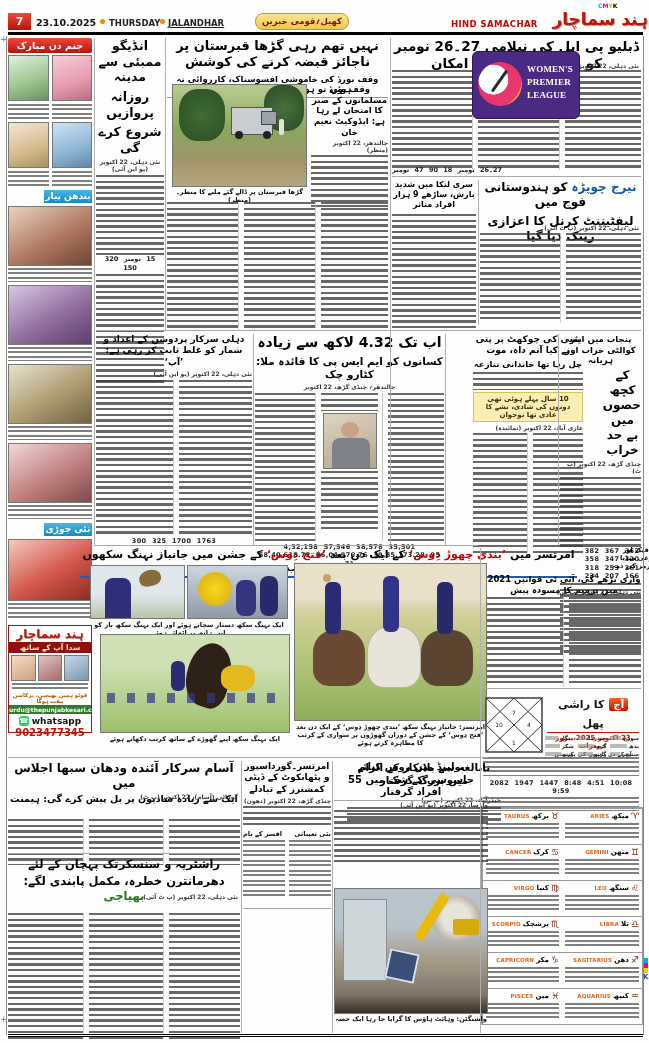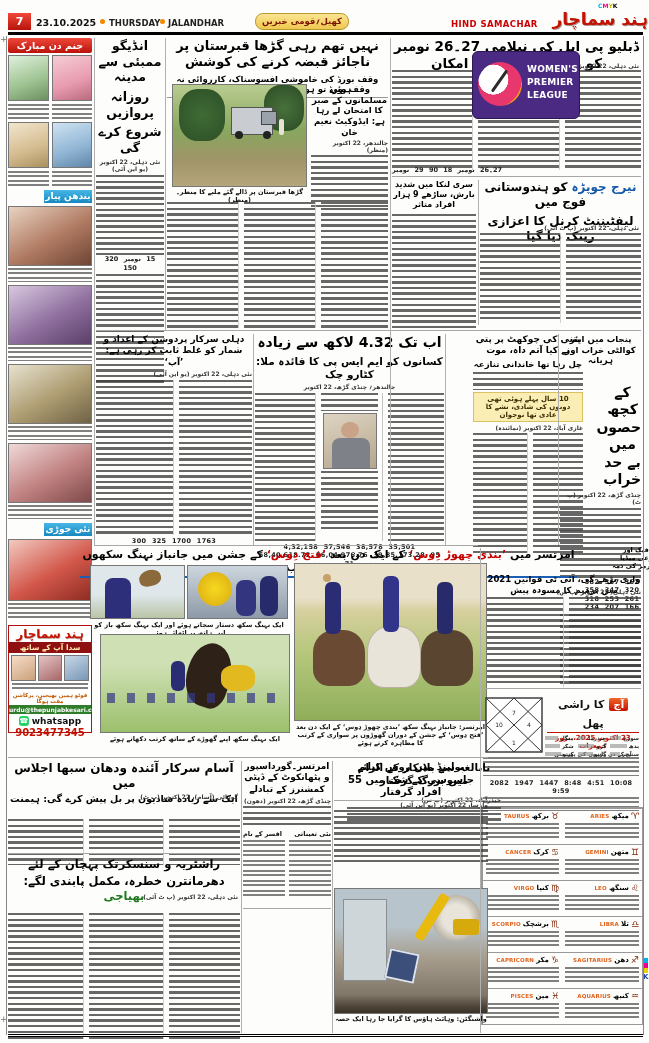--- a/index.html
+++ b/index.html
@@ -46,21 +46,21 @@
     <div style="width:5px;height:5px;background:#e8d200"></div>
     <span>K</span>
   </div>
 
   <div class="abs" style="left:8px;top:13px;width:635px;height:19px;">
     <div class="abs secred c b" style="left:0;top:0;width:23px;height:17px;color:#fff;font-size:11px;line-height:17px;">7</div>
     <div class="abs b" style="left:28px;top:4px;font-size:9.5px;color:#111;">23.10.2025</div>
     <div class="abs" style="left:92px;top:6px;width:5px;height:5px;border-radius:50%;background:#f08a00;"></div>
     <div class="abs b" style="left:101px;top:5px;font-size:8.5px;color:#222;">THURSDAY</div>
     <div class="abs" style="left:152px;top:6px;width:5px;height:5px;border-radius:50%;background:#f08a00;"></div>
-    <div class="abs b" style="left:160px;top:5px;font-size:8.5px;color:#222;">JALANDHAR</div>
+    <div class="abs b" style="left:160px;top:5px;font-size:8.5px;color:#222;text-decoration:underline;">JALANDHAR</div>
     <div class="abs rtl c b" style="left:247px;top:0;width:92px;height:15px;background:linear-gradient(180deg,#fbe493,#efc84f);border:1px solid #b89a2e;border-radius:8px;font-size:8.5px;line-height:15px;color:#7a1600;">کھیل؍قومی خبریں</div>
     <div class="abs b" style="left:443px;top:6px;font-size:8.5px;color:#cc0000;letter-spacing:.4px;">HIND SAMACHAR</div>
     <div class="abs rtl b" style="left:528px;top:-4px;width:112px;font-size:17px;color:#c41200;text-shadow:1px 1px 0 #30030366;">ہند سماچار</div>
   </div>
   <div class="abs" style="left:8px;top:32px;width:635px;height:3px;border-top:2px solid #000;border-bottom:1px solid #000;box-sizing:border-box;"></div>
 
   <div class="abs" style="left:8px;top:38px;width:84px;height:718px;">
     <div class="secred c b rtl" style="height:15px;font-size:9.5px;line-height:15px;border-radius:2px;">جنم دن مبارک</div>
 
     <div style="display:grid;grid-template-columns:1fr 1fr;gap:3px;margin-top:2px;direction:rtl;">
@@ -148,23 +148,23 @@
   </div>
 
   <div class="abs rtl" style="left:392px;top:38px;width:249px;height:137px;">
     <div class="hl b c" style="font-size:13.5px;">ڈبلیو پی ایل کی نیلامی 27۔26 نومبر کو دلی میں ہونے کا امکان</div>
     <div class="dl" style="position:absolute;right:2px;top:24px;">نئی دہلی، 22 اکتوبر (یو این آئی)</div>
     <div class="abs cols" style="left:0;top:32px;width:249px;height:100px;">
       <div class="gk"></div>
       <div class="gk"></div>
       <div class="gk"></div>
     </div>
-    <div class="abs tok c" style="left:0;top:128px;width:110px;">27۔26 نومبر  18  90  29 نومبر</div>
-
-    <div class="abs" style="left:80px;top:13px;width:106px;height:66px;background:#4b2a84;border-radius:6px;border:1px solid #2e1653;direction:ltr;">
+    <div class="abs tok c" style="left:0;top:128px;width:110px;">27۔26 نومبر  18  90  47 نومبر</div>
+
+    <div class="abs" style="left:80px;top:13px;width:106px;height:66px;background:#4b2a84;border-radius:6px;border:1px solid #2e1653;direction:ltr;font-family:Liberation Serif, serif;">
       <div style="position:absolute;left:5px;top:10px;width:44px;height:44px;border-radius:50%;background:radial-gradient(circle at 35% 40%,#ffffff 0 38%,#e8376d 39% 72%,#f7941d 73% 100%);">
         <div style="position:absolute;left:20px;top:6px;width:3px;height:26px;background:#2b2b2b;transform:rotate(35deg);border-radius:2px;"></div>
       </div>
       <div style="position:absolute;left:54px;top:11px;color:#fff;font-weight:bold;font-size:9px;line-height:1.45;letter-spacing:.2px;">
         <div>WOMEN'S</div>
         <div>PREMIER</div>
         <div>LEAGUE</div>
       </div>
     </div>
   </div>
@@ -223,21 +223,21 @@
     <div class="rtl c b" style="background:#fbeeb4;border:1px solid #d8c15e;font-size:7px;padding:2px;margin-top:2px;color:#3a2b00;">10 سال پہلے ہوئی تھی دونوں کی شادی، نشے کا عادی تھا نوجوان</div>
     <div class="dl" style="margin-top:2px;">غازی آباد، 22 اکتوبر (نمائندہ)</div>
     <div class="cols" style="height:120px;margin-top:2px;">
       <div class="gk"></div>
       <div class="gk"></div>
     </div>
   </div>
 
   <div class="abs rtl" style="left:560px;top:334px;width:81px;height:210px;">
     <div class="hl b c" style="font-size:8.5px;">پنجاب میں ایئر کوالٹی خراب اور ہریانہ</div>
-    <div class="hl b c" style="font-size:14px;margin-top:18px;padding-left:44px;">کے کچھ حصوں میں بے حد خراب</div>
+    <div class="hl b c" style="font-size:12px;margin-top:2px;padding-left:44px;">کے کچھ حصوں میں بے حد خراب</div>
     <div class="dl" style="margin-top:2px;">چنڈی گڑھ، 22 اکتوبر (پ ٹ)</div>
     <div class="gk" style="height:70px;margin-top:3px;"></div>
     <div class="tok c" style="direction:ltr;padding-left:23px;">382  367  362  358  347  320  318  253  261  234  207  166</div>
     <div class="gk" style="height:70px;margin-top:2px;"></div>
   </div>
 
   <div class="hrul" style="left:94px;top:545px;width:384px;"></div>
 
   <div class="abs" style="left:80px;top:548px;width:497px;height:208px;">
     <div id="nihang-hl" class="rtl c b" style="font-size:11px;border-bottom:2px solid #1a5fb4;padding-bottom:2px;"><span style="color: rgb(0, 0, 0);">امرتسر میں </span><span style="color: rgb(196, 0, 0);">’بندی چھوڑ دِوس‘</span><span style="color: rgb(0, 0, 0);"> کے ایک دن بعد </span><span style="color: rgb(196, 0, 0);">’فتح دِوس‘</span><span style="color: rgb(0, 0, 0);"> کے جشن میں جانباز نہنگ سکھوں کے شاندار کرتب</span></div>

